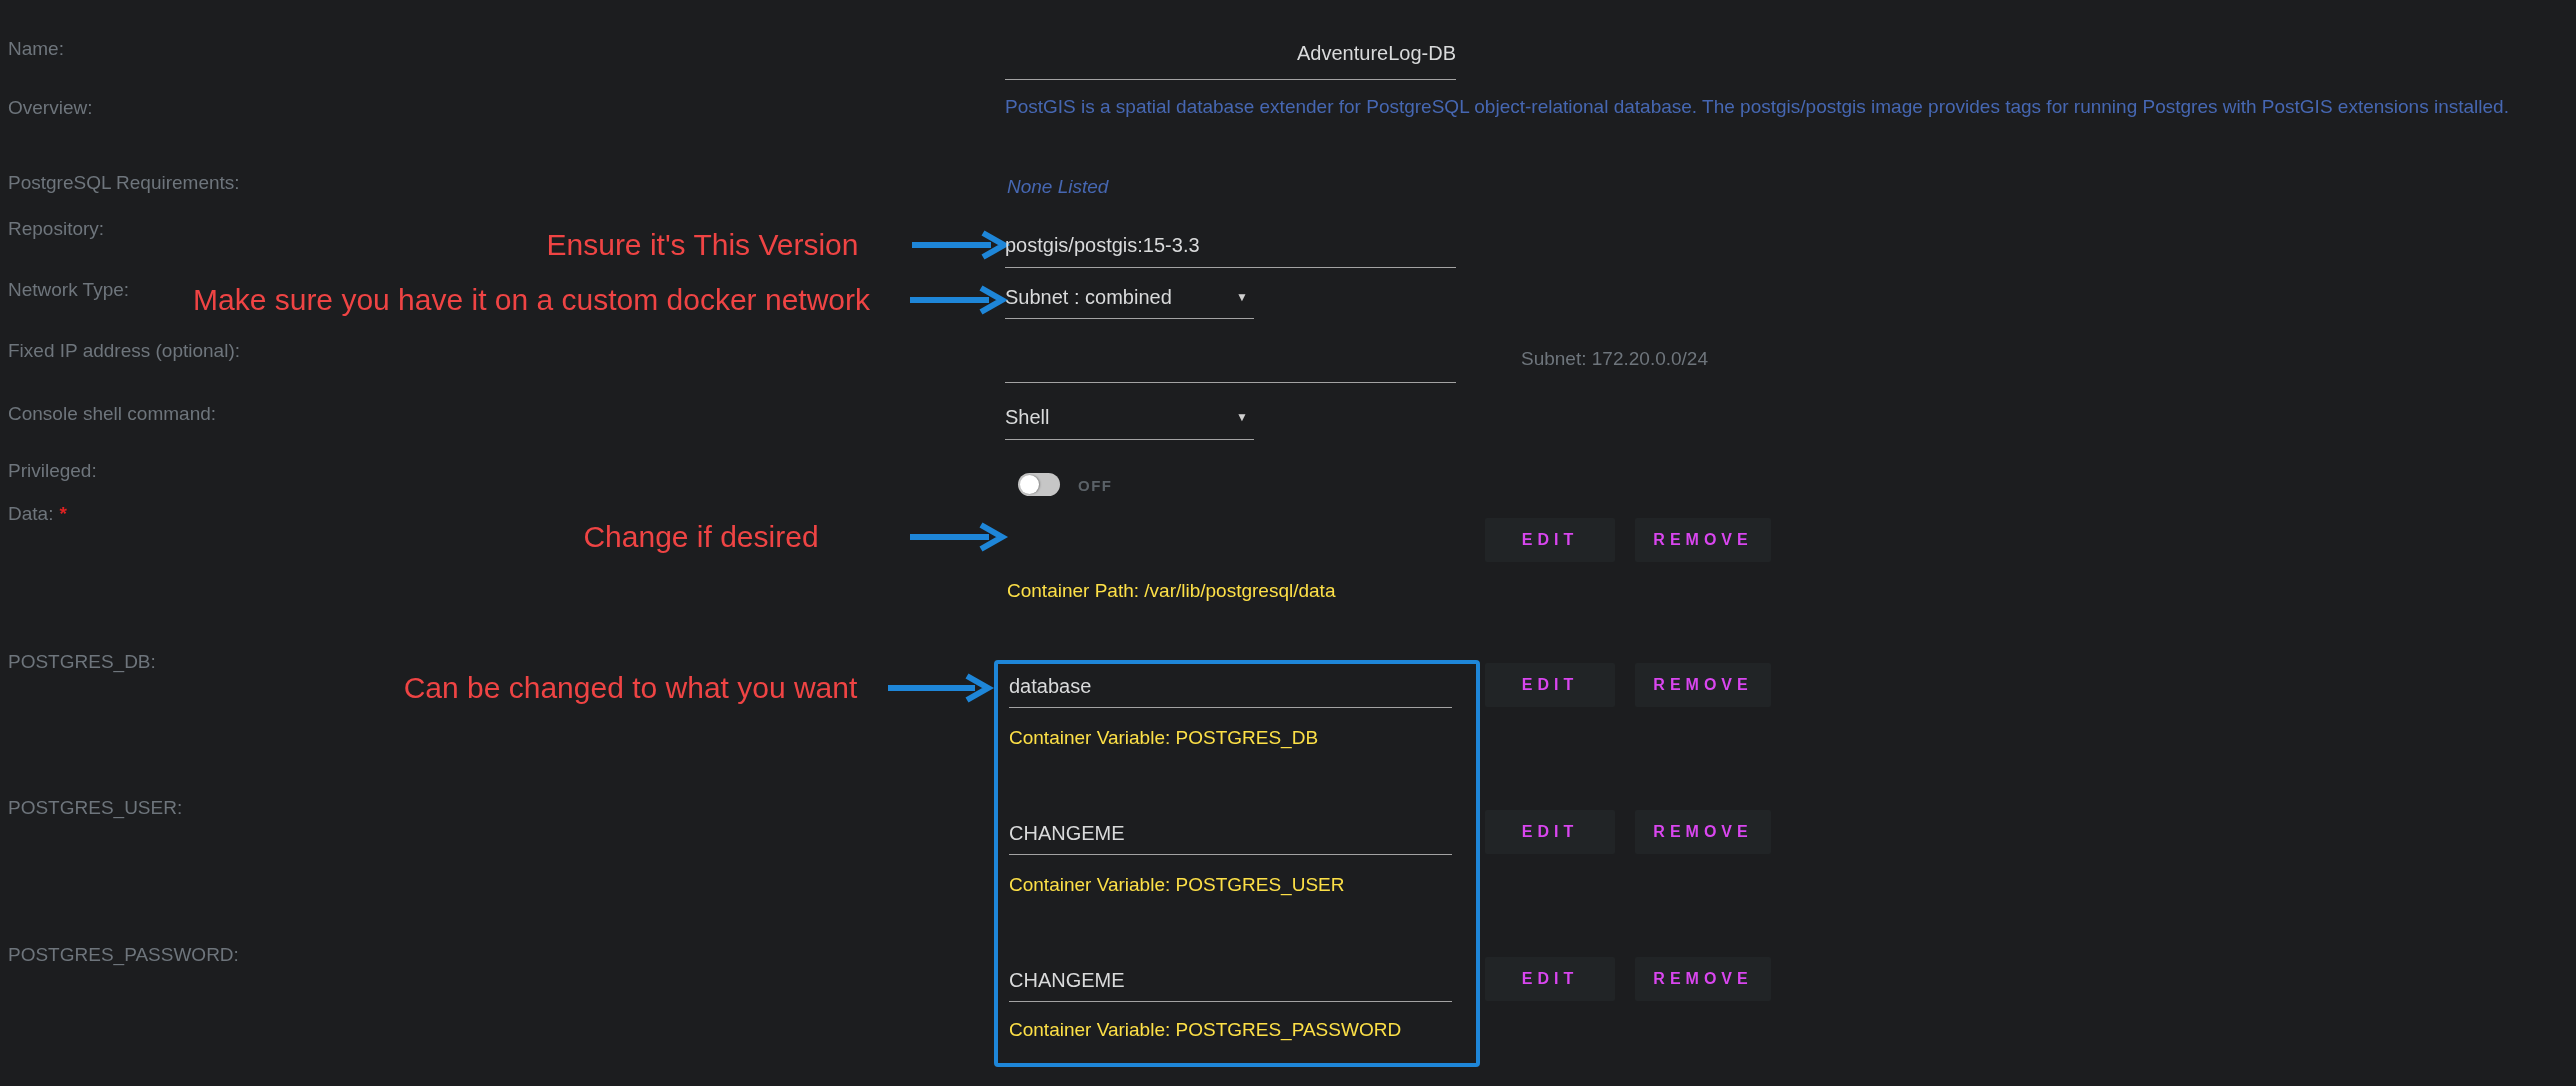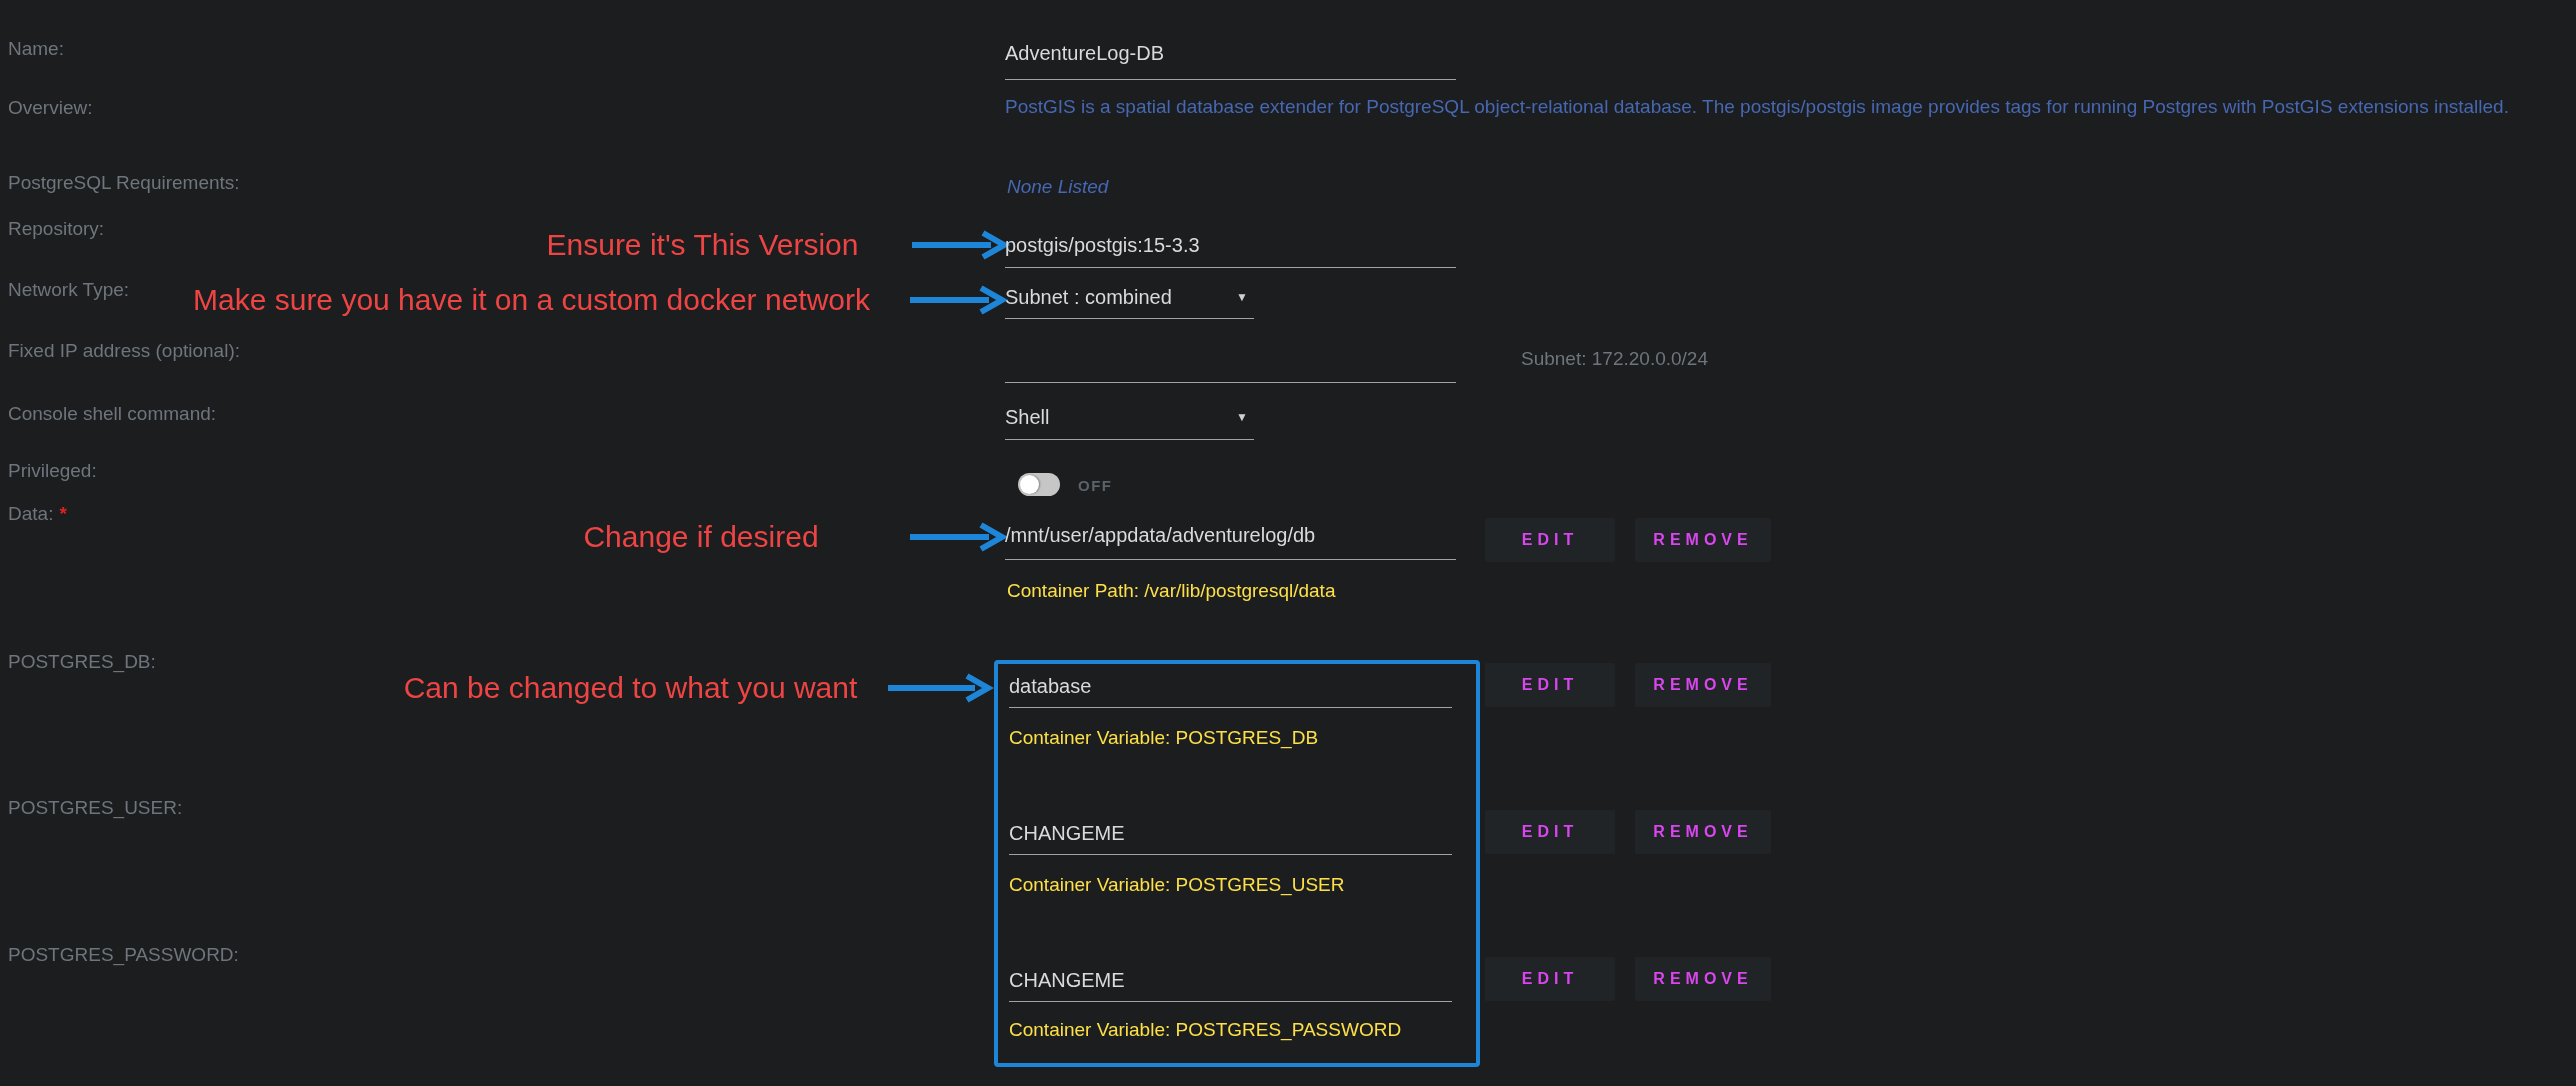--- a/index.html
+++ b/index.html
@@ -80,21 +80,21 @@
   <div class="label" style="top:218px">Repository:</div>
   <div class="label" style="top:279px">Network Type:</div>
   <div class="label" style="top:340px">Fixed IP address (optional):</div>
   <div class="label" style="top:403px">Console shell command:</div>
   <div class="label" style="top:460px">Privileged:</div>
   <div class="label" style="top:503px"><span>Data:</span><span class="req">*</span></div>
   <div class="label" style="top:651px">POSTGRES_DB:</div>
   <div class="label" style="top:797px">POSTGRES_USER:</div>
   <div class="label" style="top:944px">POSTGRES_PASSWORD:</div>
 
-  <div class="input" style="left:1005px;top:42px;width:451px;height:38px;">
+  <div class="input" style="left:1005px;top:42px;width:451px;height:38px;text-align:right;">
     <span>AdventureLog-DB</span>
   </div>
 
   <div class="blue-note" style="left:1005px;top:96px;">PostGIS is a spatial database extender for PostgreSQL object-relational database. The postgis/postgis image provides tags for running Postgres with PostGIS extensions installed.</div>
 
   <div class="blue-note italic" style="left:1007px;top:176px;">None Listed</div>
 
   <div class="ann" style="left:498px;top:228px;width:409px;">Ensure it's This Version</div>
   <svg class="arrow" style="left:911px;top:228px;" width="100" height="34" viewBox="0 0 100 34">
     <path d="M1 17 H80" stroke="#1e86d8" stroke-width="6" fill="none"></path>
@@ -127,23 +127,20 @@
   <div class="toggle" style="left:1018px;top:473px;">
     <div class="knob"></div>
   </div>
   <span class="toggle-label" style="left:1078px;top:477px;">OFF</span>
 
   <div class="ann" style="left:498px;top:520px;width:406px;">Change if desired</div>
   <svg class="arrow" style="left:909px;top:520px;" width="100" height="34" viewBox="0 0 100 34">
     <path d="M1 17 H80" stroke="#1e86d8" stroke-width="6" fill="none"></path>
     <path d="M72 5 L93 17 L72 29" stroke="#1e86d8" stroke-width="6" fill="none" stroke-linejoin="miter"></path>
   </svg>
-  <div class="input" style="left:1005px;top:524px;width:451px;height:36px;">
-    <span>/mnt/user/appdata/adventurelog/db</span>
-  </div>
   <div class="btn" style="left:1485px;top:518px;width:130px;">EDIT</div>
   <div class="btn" style="left:1635px;top:518px;width:136px;">REMOVE</div>
   <div class="helper" style="left:1007px;top:580px;">Container Path: /var/lib/postgresql/data</div>
 
   <div class="ann" style="left:379px;top:671px;width:503px;">Can be changed to what you want</div>
   <svg class="arrow" style="left:887px;top:671px;" width="108" height="34" viewBox="0 0 108 34">
     <path d="M1 17 H88" stroke="#1e86d8" stroke-width="6" fill="none"></path>
     <path d="M80 5 L101 17 L80 29" stroke="#1e86d8" stroke-width="6" fill="none" stroke-linejoin="miter"></path>
   </svg>
   <div class="highlight-box" style="left:994px;top:660px;width:486px;height:407px;"></div>

